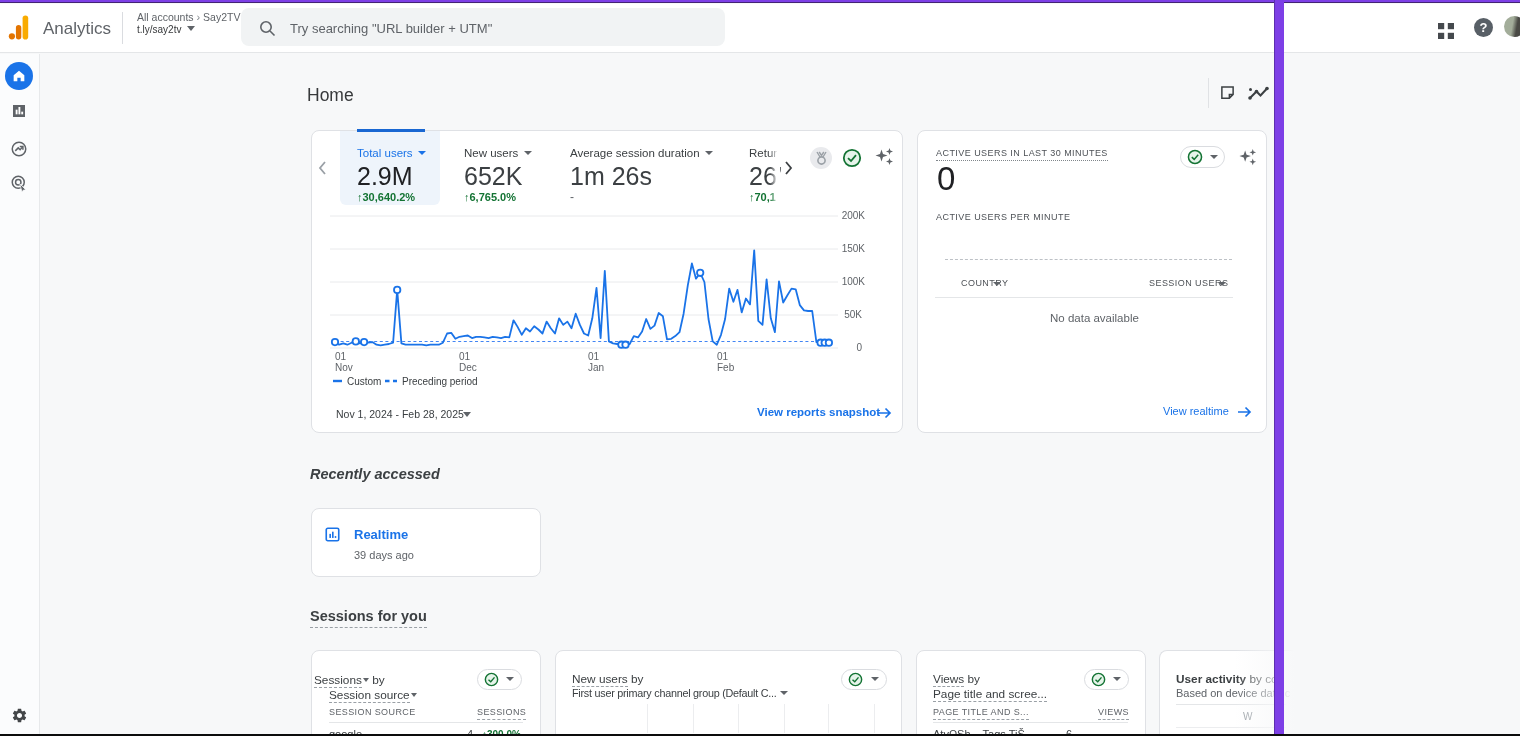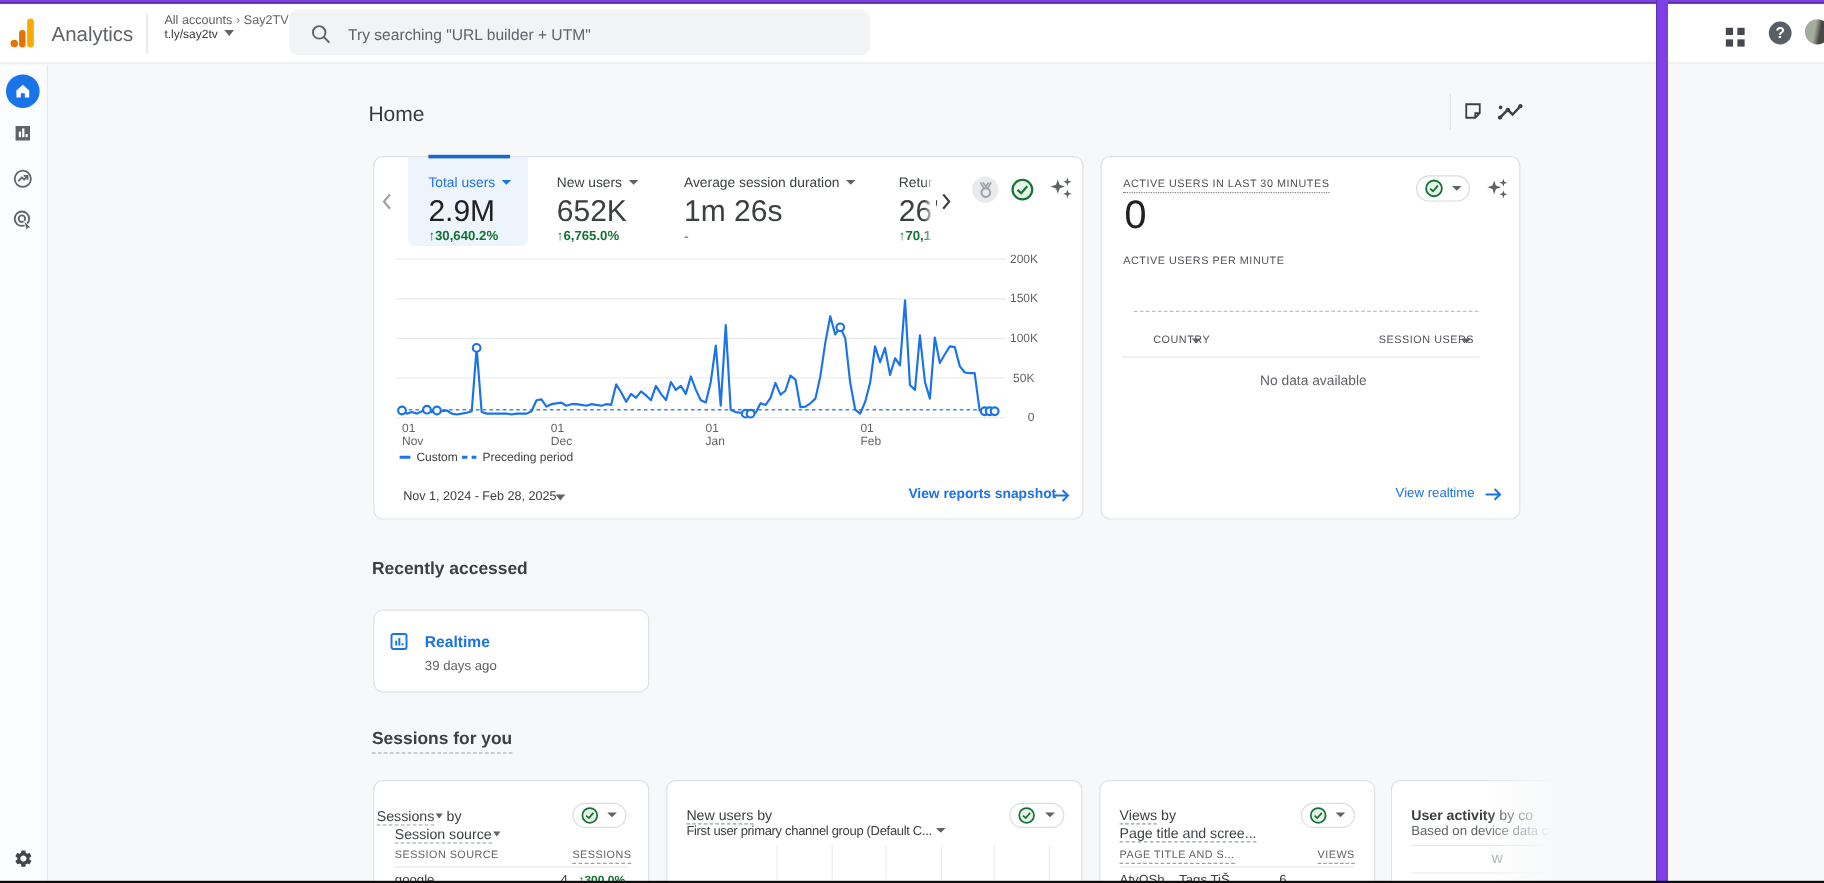--- a/index.html
+++ b/index.html
@@ -1,18 +1,18 @@
 <!DOCTYPE html>
 <html><head>
 <meta charset="utf-8">
 <style>
 * { margin:0; padding:0; box-sizing:border-box; }
 html,body { width:1520px; height:736px; overflow:hidden; font-family:"Liberation Sans", sans-serif; background:#f7f8f9; }
 .abs { position:absolute; }
-#stage { position:relative; width:1390px; height:736px; }
+#stage { position:relative; width:1284px; height:736px; }
 
 #frameTop { left:0; top:0; width:1520px; height:3px; background:#7d3fe6; border-bottom:1px solid #432375; z-index:50; }
 #frameRight { right:0; top:0; width:10px; height:736px; background:#7d3fe6; border-left:1px solid #5c2fae; z-index:50; }
 #frameBottom { left:0; bottom:0; width:1520px; height:2.5px; background:#0c0c0c; z-index:50; }
 
 #topbar { left:0; top:4px; width:1520px; height:49px; background:#fff; border-bottom:1px solid #e4e6e8; z-index:10; }
 
 #sidebar { left:0; top:54px; width:40px; height:682px; background:#fbfcfd; border-right:1px solid #e7e9eb; z-index:5; }
 .card { position:absolute; background:#fff; border:1px solid #dfe1e5; border-radius:8px; }
 .caps { font-size:9px; letter-spacing:0.45px; color:#4d5156; }
@@ -208,21 +208,21 @@
     <svg class="abs" style="left:1238px;top:148px" width="20" height="20" viewBox="0 0 21 21">
       <path d="M7.5 2.5 L9 7 L13.5 8.5 L9 10 L7.5 14.5 L6 10 L1.5 8.5 L6 7 Z" fill="#5f6368"></path>
       <path d="M15.5 1 L16.4 3.6 L19 4.5 L16.4 5.4 L15.5 8 L14.6 5.4 L12 4.5 L14.6 3.6 Z" fill="#5f6368"></path>
       <path d="M15.5 11 L16.4 13.6 L19 14.5 L16.4 15.4 L15.5 18 L14.6 15.4 L12 14.5 L14.6 13.6 Z" fill="#5f6368"></path>
     </svg>
     <div class="abs" style="left:1163px;top:405px;font-size:11px;font-weight:normal;color:#1a73e8;">View realtime</div>
     <svg class="abs" style="left:1237px;top:406px" width="15" height="12" viewBox="0 0 15 12">
         <path d="M1 6 H13 M8.5 1.5 L13 6 L8.5 10.5" fill="none" stroke="#1a73e8" stroke-width="1.7"></path>
       </svg>
 
-    <div class="abs" style="left:310px;top:466px;font-size:14.5px;font-weight:bold;color:#3c4043;">Recently accessed</div>
+    <div class="abs" style="left:310px;top:466px;font-size:14.5px;font-weight:bold;color:#3c4043;font-style:italic;">Recently accessed</div>
     <div class="card" style="left:311px;top:508px;width:230px;height:69px;"></div>
     <svg class="abs" style="left:325px;top:527px" width="15" height="15" viewBox="0 0 24 24">
         <rect x="2" y="2" width="20" height="20" rx="2.5" fill="none" stroke="#1a73e8" stroke-width="2.6"></rect>
         <rect x="7" y="11" width="2.6" height="6.5" fill="#1a73e8"></rect>
         <rect x="11.2" y="7.5" width="2.6" height="10" fill="#1a73e8"></rect>
         <circle cx="16.8" cy="16" r="1.5" fill="#1a73e8"></circle>
       </svg>
     <div class="abs" style="left:354px;top:527px;font-size:13px;font-weight:bold;color:#1a73e8;">Realtime</div>
     <div class="abs" style="left:354px;top:549px;font-size:11px;color:#5f6368;">39 days ago</div>
 

